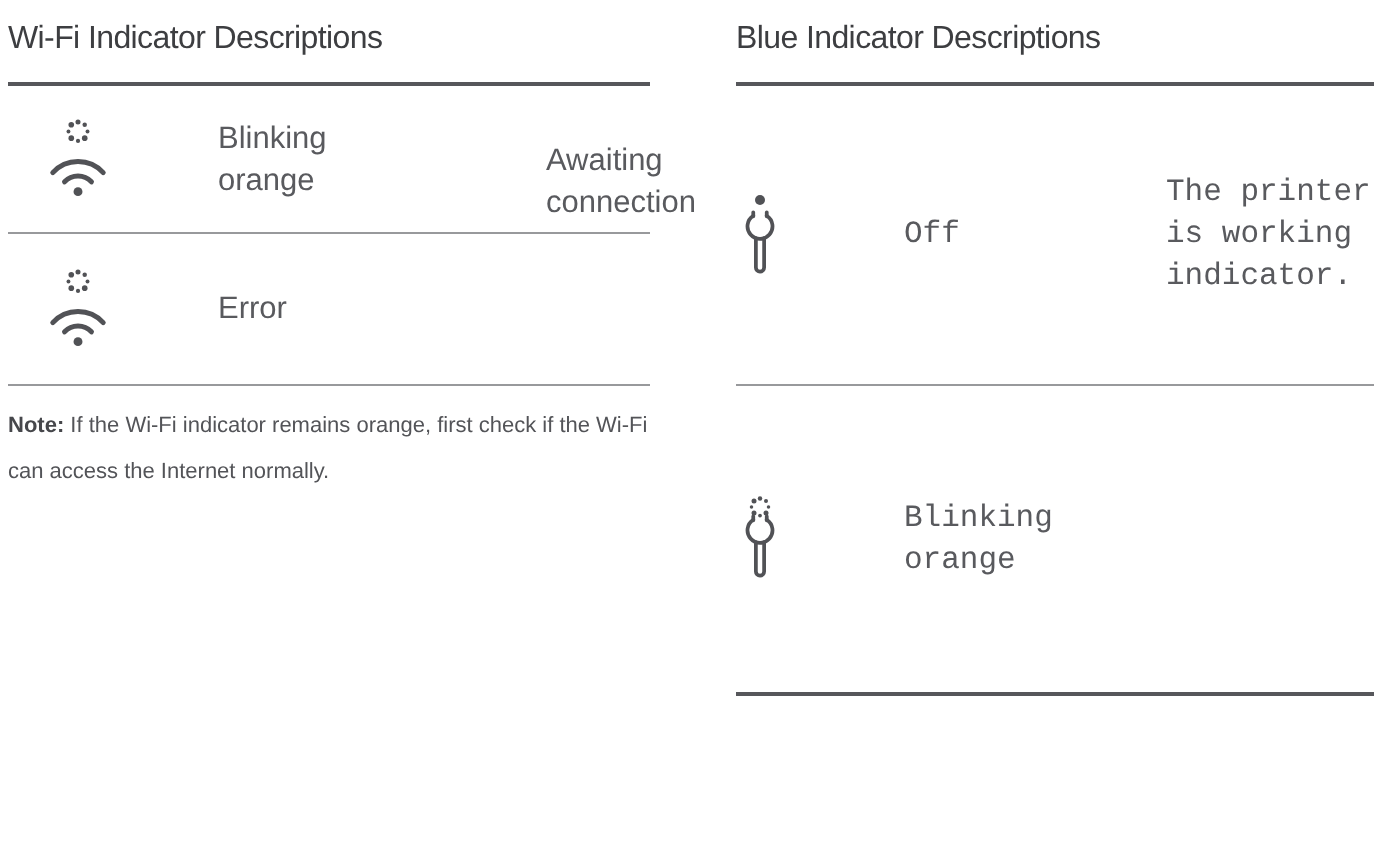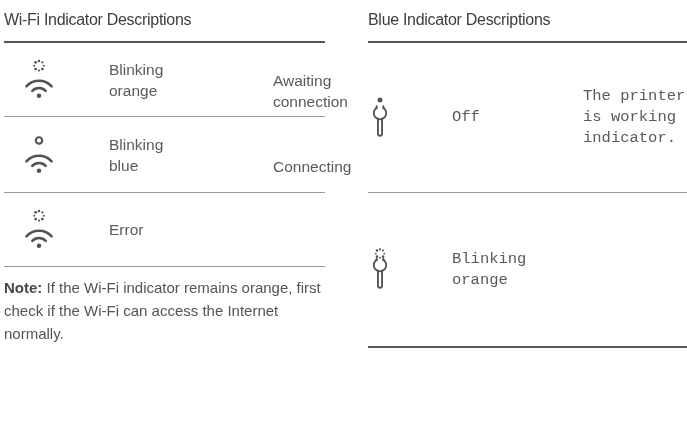--- a/index.html
+++ b/index.html
@@ -31,21 +31,21 @@
   .col-right .row:nth-child(1){height:150px;}
   .col-right .row:nth-child(2){height:155px;border-bottom:2px solid var(--c-rule-dark);}
   .icon{display:flex;align-items:center;}
   .col-left .icon{padding-left:18px;}
   .col-right .icon{margin-left:-3px;}
   .label,.desc{font-size:15.5px;line-height:21px;color:var(--c-body);}
   .col-left .label{max-width:86px;}
   .col-left .desc{max-width:112px;margin-top:23px;}
   .col-right .label{max-width:70px;}
   .col-right .desc{max-width:180px;}
-  .note{margin-top:9px;font-size:15px;line-height:23px;color:var(--c-note);width:321px;}
+  .note{margin-top:9px;font-size:11px;line-height:23px;color:var(--c-note);width:321px;}
   .note b{color:#46474b;}
   svg{display:block;}
 </style>
 </head>
 <body>
 
 <div class="page">
 
   <section class="col col-left">
     <h2 class="title">Wi-Fi Indicator Descriptions</h2>
@@ -62,32 +62,20 @@
               <circle cx="9.6" cy="2.4" r="1" fill="var(--c-icon)"></circle>
               <circle cx="12" cy="1.4" r="0.9" fill="var(--c-icon)"></circle>
               <circle cx="14.4" cy="2.4" r="0.8" fill="var(--c-icon)"></circle>
     <path d="M3,19.5 A12.2,12.2 0 0 1 21,19.5" fill="none" stroke="var(--c-icon)" stroke-width="1.8" stroke-linecap="round"></path>
     <path d="M7.2,22.8 A6.6,6.6 0 0 1 16.8,22.8" fill="none" stroke="var(--c-icon)" stroke-width="1.8" stroke-linecap="round"></path>
     <circle cx="12" cy="26.3" r="1.6" fill="var(--c-icon)"></circle>
             </svg>
           </span>
           <div class="label">Blinking orange</div>
           <div class="desc">Awaiting connection</div>
-        </div>
-        <div class="row">
-          <span class="icon">
-            <svg width="34" height="42" viewBox="0 0 24 30">
-              <circle cx="12" cy="4.6" r="2.3" fill="none" stroke="var(--c-icon)" stroke-width="1.5"></circle>
-    <path d="M3,19.5 A12.2,12.2 0 0 1 21,19.5" fill="none" stroke="var(--c-icon)" stroke-width="1.8" stroke-linecap="round"></path>
-    <path d="M7.2,22.8 A6.6,6.6 0 0 1 16.8,22.8" fill="none" stroke="var(--c-icon)" stroke-width="1.8" stroke-linecap="round"></path>
-    <circle cx="12" cy="26.3" r="1.6" fill="var(--c-icon)"></circle>
-            </svg>
-          </span>
-          <div class="label">Blinking blue</div>
-          <div class="desc">Connecting</div>
         </div>
         <div class="row">
           <span class="icon">
             <svg width="34" height="42" viewBox="0 0 24 30">
               <circle cx="15.4" cy="4.8" r="0.7" fill="var(--c-icon)"></circle>
               <circle cx="14.4" cy="7.199999999999999" r="1" fill="var(--c-icon)"></circle>
               <circle cx="12" cy="8.2" r="0.75" fill="var(--c-icon)"></circle>
               <circle cx="9.6" cy="7.199999999999999" r="1" fill="var(--c-icon)"></circle>
               <circle cx="8.6" cy="4.8" r="0.7" fill="var(--c-icon)"></circle>
               <circle cx="9.6" cy="2.4" r="1" fill="var(--c-icon)"></circle>

